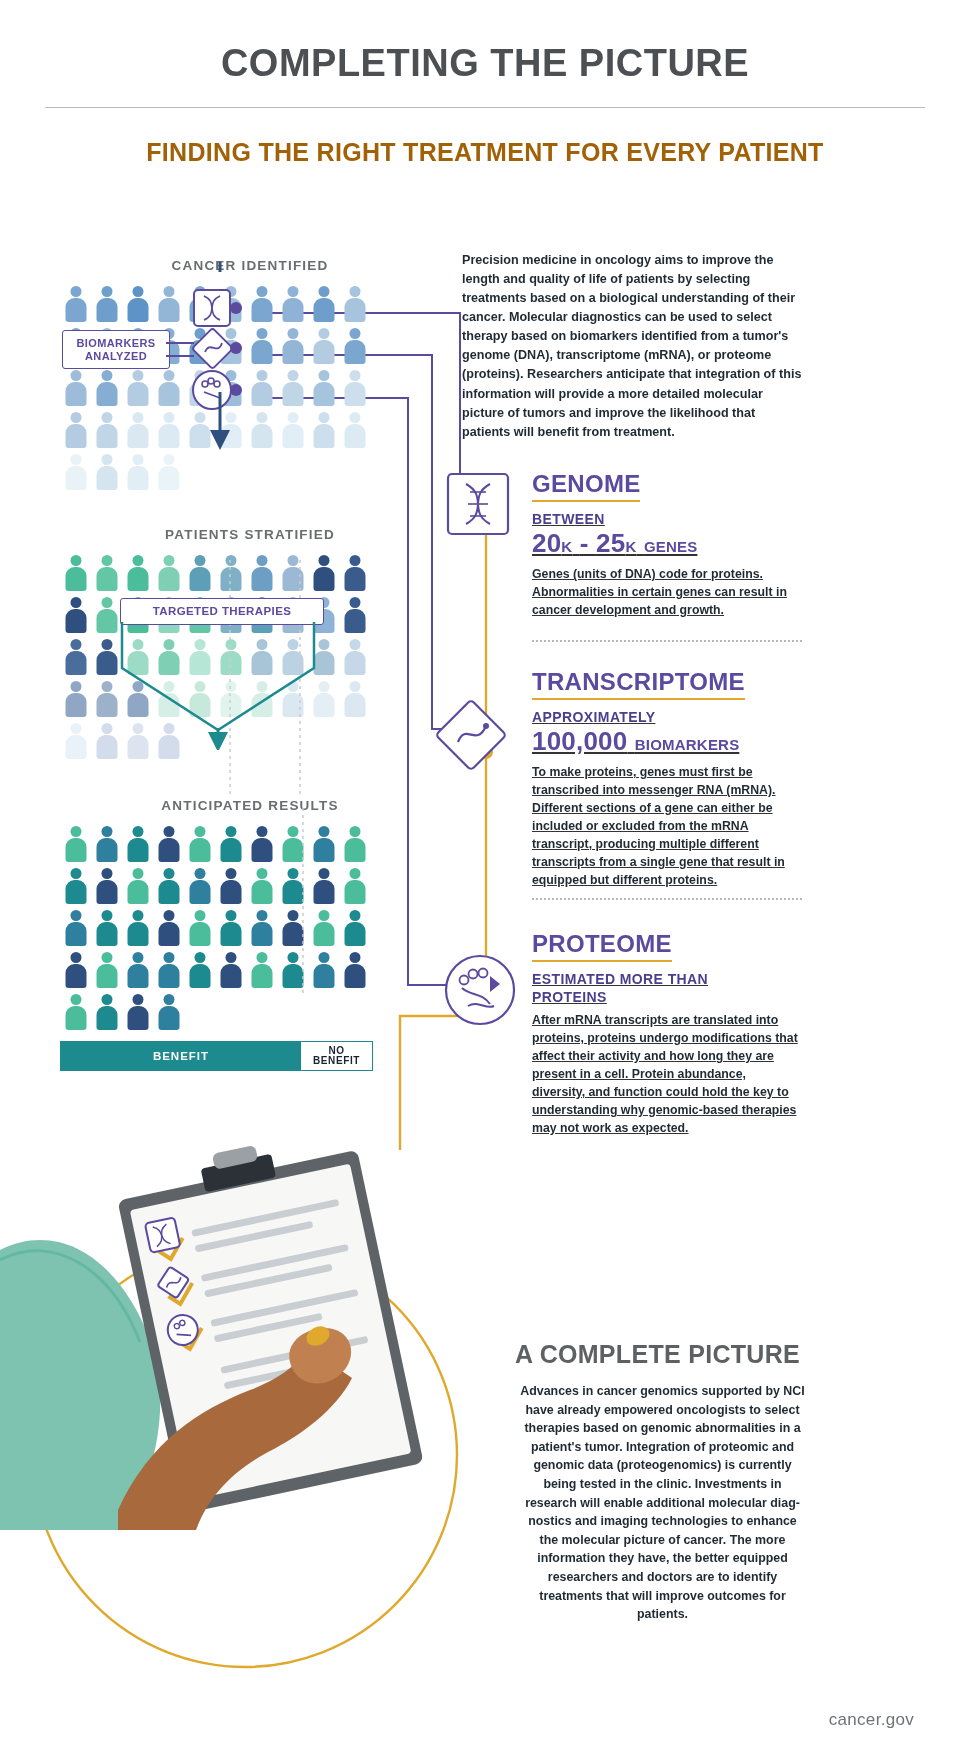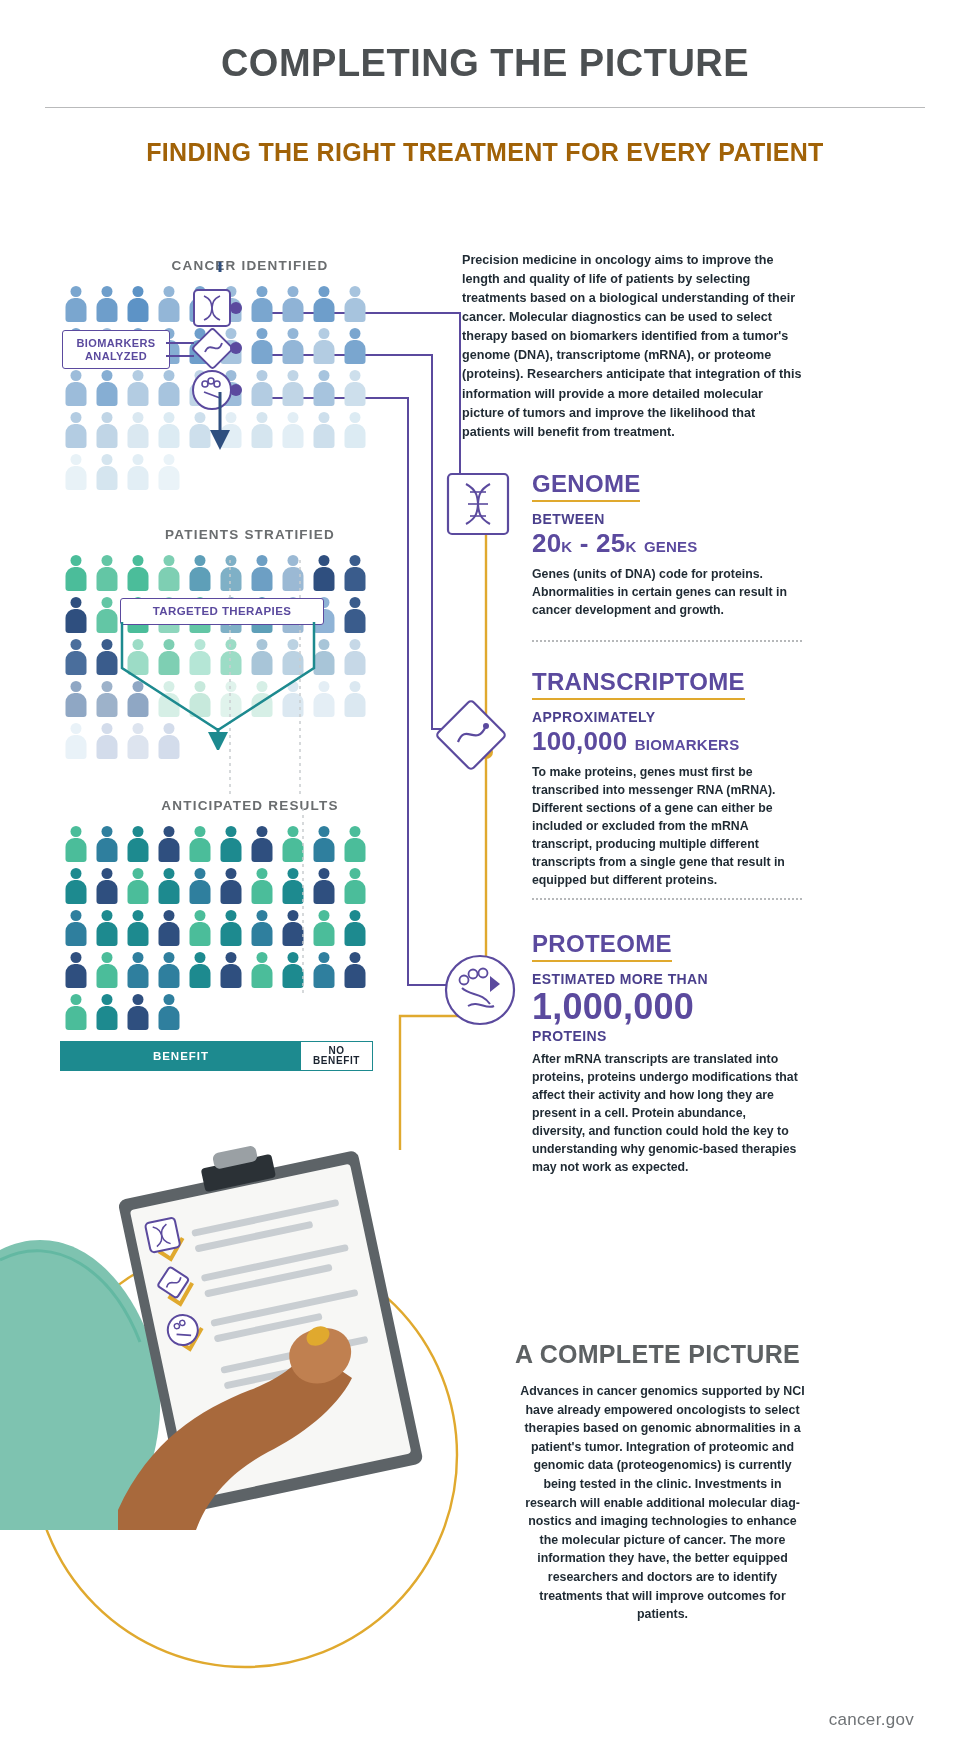--- a/index.html
+++ b/index.html
@@ -72,21 +72,21 @@
     font-size: 10px; font-weight:700; letter-spacing:.6px;
     display:flex; align-items:center; justify-content:center;
     text-align:center; line-height:1.05;
   }
 
   
   .right-col { position:absolute; left:462px; top:238px; width:340px; }
   .intro-text {
     font-size: 12.6px; line-height: 1.52; color:#1f2a33; font-weight:600;
   }
-  .omic { position:absolute; left:532px; width:270px; }
+  .omic { position:absolute; left:532px; width:270px;text-decoration:underline; }
   .omic-title {
     font-size: 24px; font-weight: 800; color:#5b4a9e;
     letter-spacing: .3px; text-transform: uppercase;
     border-bottom: 2px solid #e0a92e; display:inline-block; padding-bottom:2px;
   }
   .omic-sub {
     margin-top: 9px; font-size: 14px; font-weight: 800; color:#4a3f8c;
     letter-spacing:.4px; text-transform: uppercase;
   }
   .omic-big {
@@ -808,21 +808,20 @@
     <circle cx="26" cy="32" r="4.5" fill="none" stroke="#5b4a9e" stroke-width="1.8"></circle>
     <circle cx="35" cy="26" r="4.5" fill="none" stroke="#5b4a9e" stroke-width="1.8"></circle>
     <circle cx="45" cy="25" r="4.5" fill="none" stroke="#5b4a9e" stroke-width="1.8"></circle>
     <path d="M52,28 L62,36 L52,44" fill="#5b4a9e"></path>
     <path d="M24,40 C32,48 44,44 52,56" fill="none" stroke="#5b4a9e" stroke-width="2"></path>
     <path d="M30,58 C40,52 48,62 56,58" fill="none" stroke="#5b4a9e" stroke-width="2"></path>
   </svg>
   <div class="omic" style="top:930px;">
     <div class="omic-title">Proteome</div>
     <div class="omic-sub">ESTIMATED MORE THAN</div>
-    <div class="omic-big huge">1,000,000</div>
     <div class="omic-sub" style="margin-top:2px;">PROTEINS</div>
     <div class="omic-body">After mRNA transcripts are translated into proteins, proteins undergo modifications that affect their activity and how long they are present in a cell. Protein abundance, diversity, and function could hold the key to understanding why genomic-based therapies may not work as expected.</div>
   </div>
 
   <svg class="abs" style="left:0; top:1110px;" width="480" height="420">
 
     <path d="M0,140 C60,110 120,150 150,230 C175,300 150,380 120,420 L0,420 Z" fill="#7ec3b0"></path>
     <path d="M0,150 C55,122 112,160 140,232" fill="none" stroke="#63b8a2" stroke-width="3"></path>
 
     <g transform="rotate(-12 280 230)">

